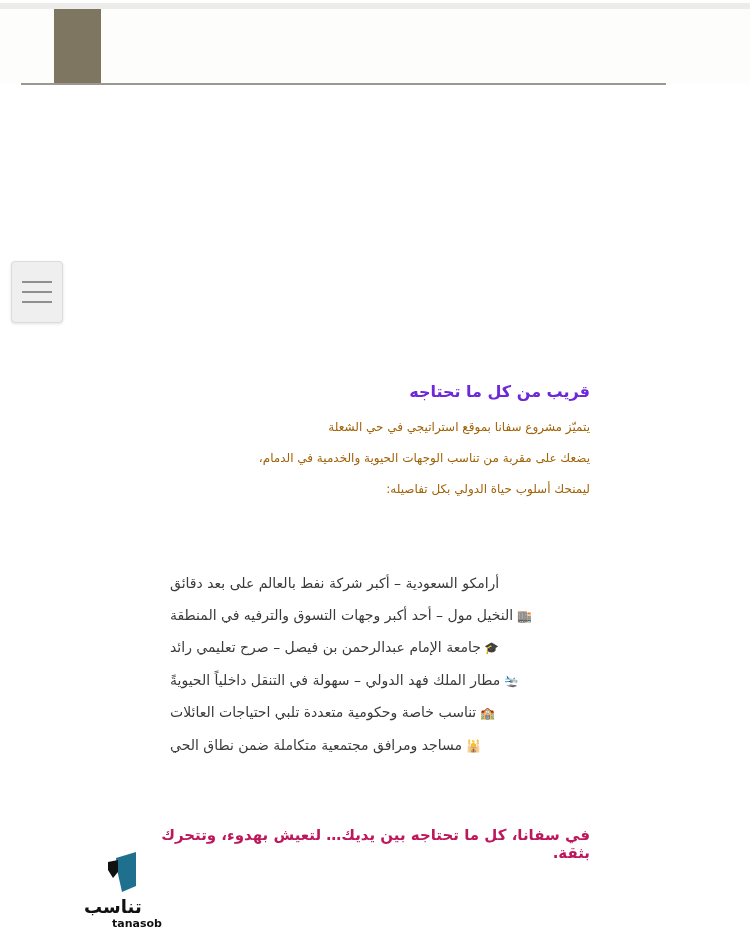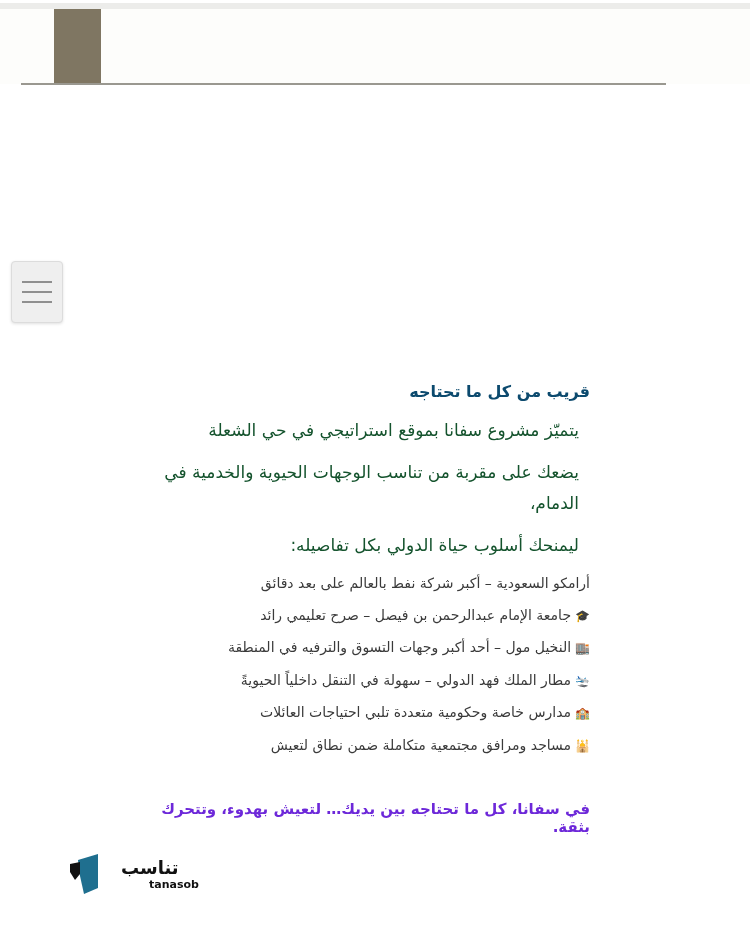--- a/index.html
+++ b/index.html
@@ -32,42 +32,42 @@
       cursor: pointer; box-sizing: border-box;
     }
     .menu-button span {
       display: block; width: 30px; height: 2px; background: #8f8f8f;
     }
     .content {
       position: absolute; left: 130px; top: 380px; width: 460px;
       direction: rtl; text-align: right; color: #333333;
     }
     .section-title {
-      font-size: 16px; font-weight: bold; color: #0c4a6e; margin: 0 0 8px 0; line-height: 24px;
+      font-size: 16px; font-weight: bold; color: #6d28d9; margin: 0 0 8px 0; line-height: 24px;
     }
     .intro p {
-      margin: 11px; font-size: 17px; line-height: 31px; color: #14532d;
+      margin: 0; font-size: 12px; line-height: 31px; color: #a16207;
     }
     .features {
       list-style: none; margin: 0; padding: 0;
       position: absolute; left: 170px; top: 568px; width: 420px;
-      direction: rtl; text-align: right;
+      direction: rtl; text-align: left;
     }
     .features li {
       font-size: 14px; line-height: 31.5px; color: #3a3a3a; white-space: nowrap;
     }
     .features .emoji { font-size: 12px; margin-left: 4px; }
     .closing {
-      position: absolute; left: 130px; top: 800px; width: 460px;
+      position: absolute; left: 130px; top: 826px; width: 460px;
       direction: rtl; text-align: right;
-      font-size: 15px; font-weight: bold; color: #6d28d9;
+      font-size: 15px; font-weight: bold; color: #be185d;
     }
     .logo {
       position: absolute; left: 68px; top: 852px; width: 110px; height: 44px;
-      display: flex; align-items: center; gap: 19px;
+      display: flex; align-items: center; gap: 6px; flex-direction: column;
     }
     .logo-mark { width: 34px; height: 40px; position: relative; }
     .logo-text { display: flex; flex-direction: column; align-items: flex-start; line-height: 1; }
     .logo-ar { font-size: 18px; font-weight: bold; color: #111; direction: rtl; }
     .logo-en { font-size: 11px; font-weight: bold; color: #111; margin-top: 2px; margin-left: 28px; }
   </style>
 </head>
 <body>
 
 <div class="top-strip"></div>
@@ -88,33 +88,33 @@
     <p>يضعك على مقربة من تناسب الوجهات الحيوية والخدمية في الدمام،</p>
     <p>ليمنحك أسلوب حياة الدولي بكل تفاصيله:</p>
   </div>
 </div>
 
 <ul class="features">
   <li>
     <span>أرامكو السعودية – أكبر شركة نفط بالعالم على بعد دقائق</span>
   </li>
   <li>
-    <span class="emoji">🎓</span><span>جامعة الإمام عبدالرحمن بن فيصل – صرح تعليمي رائد</span>
+    <span class="emoji">🏬</span><span>النخيل مول – أحد أكبر وجهات التسوق والترفيه في المنطقة</span>
   </li>
   <li>
-    <span class="emoji">🏬</span><span>النخيل مول – أحد أكبر وجهات التسوق والترفيه في المنطقة</span>
+    <span class="emoji">🎓</span><span>جامعة الإمام عبدالرحمن بن فيصل – صرح تعليمي رائد</span>
   </li>
   <li>
     <span class="emoji">🛬</span><span>مطار الملك فهد الدولي – سهولة في التنقل داخلياً الحيويةً</span>
   </li>
   <li>
-    <span class="emoji">🏫</span><span>مدارس خاصة وحكومية متعددة تلبي احتياجات العائلات</span>
+    <span class="emoji">🏫</span><span>تناسب خاصة وحكومية متعددة تلبي احتياجات العائلات</span>
   </li>
   <li>
-    <span class="emoji">🕌</span><span>مساجد ومرافق مجتمعية متكاملة ضمن نطاق لتعيش</span>
+    <span class="emoji">🕌</span><span>مساجد ومرافق مجتمعية متكاملة ضمن نطاق الحي</span>
   </li>
 </ul>
 
 <div class="closing">في سفانا، كل ما تحتاجه بين يديك… لتعيش بهدوء، وتتحرك بثقة.</div>
 
 <div class="logo">
   <div class="logo-mark">
     <svg width="34" height="40" viewBox="0 0 34 40">
       <polygon points="10,6 30,0 30,34 16,40 12,22" fill="#1f6f8f"></polygon>
       <polygon points="2,10 12,8 12,20 7,26 2,18" fill="#111111"></polygon>

